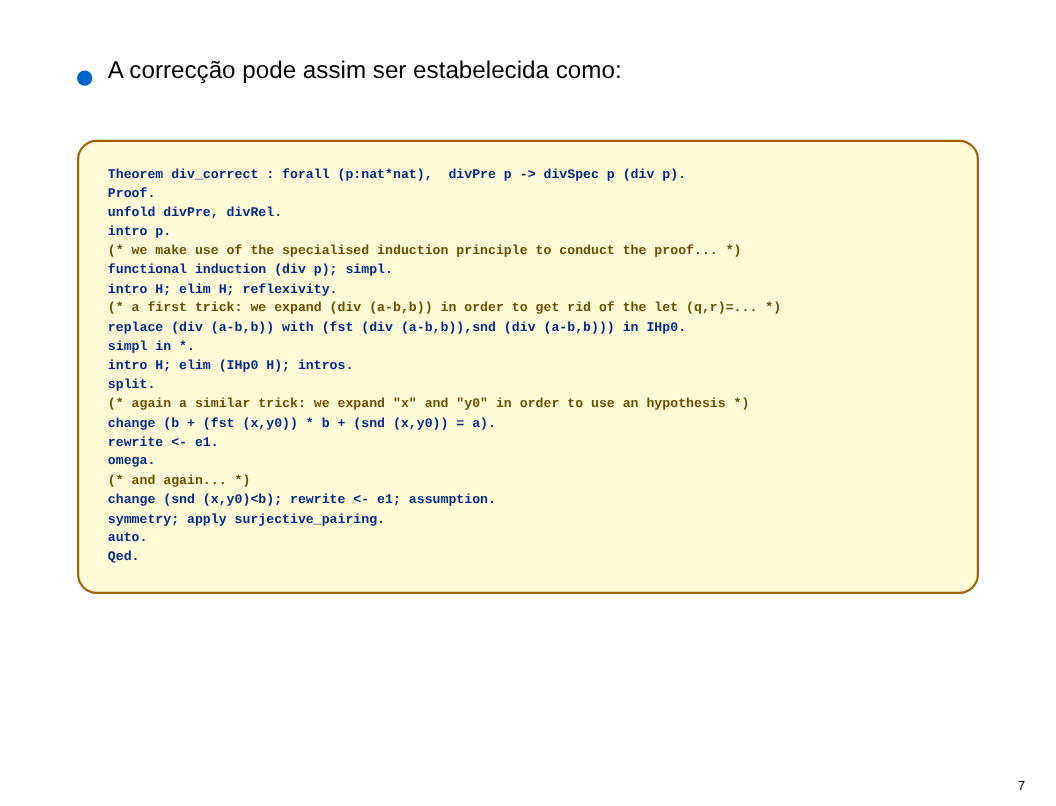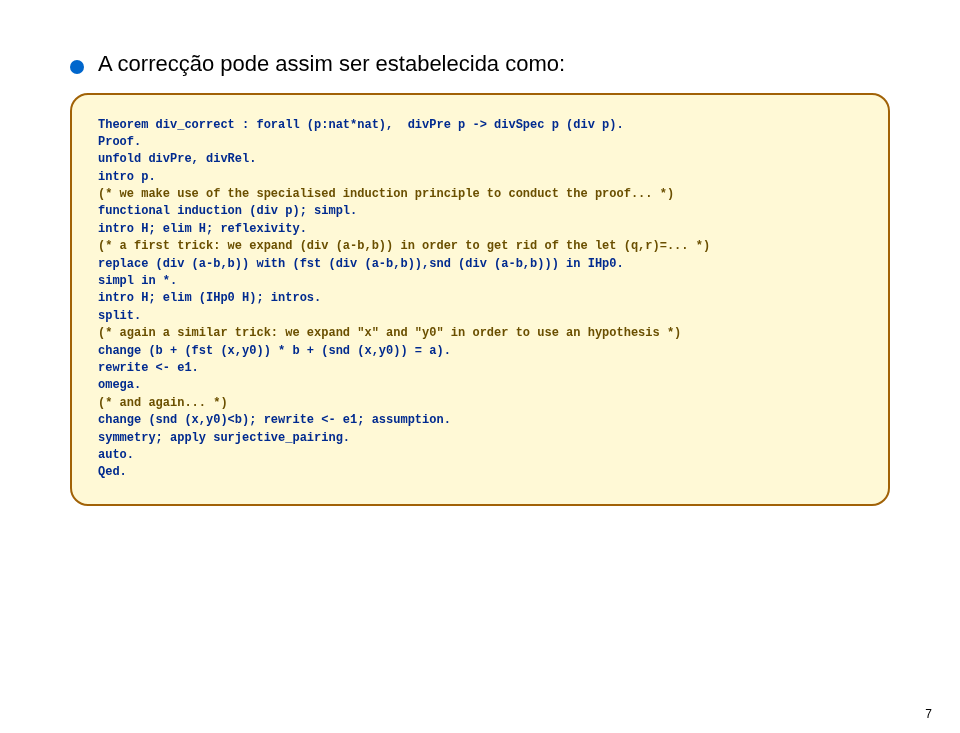--- a/index.html
+++ b/index.html
@@ -13,22 +13,22 @@
   }
   .page {
     box-sizing: border-box;
     width: 960px;
     height: 733px;
     padding: 50px 70px 20px 70px;
     position: relative;
   }
   .heading-row {
     display: flex;
-    align-items: center;
-    margin-bottom: 15px;
+    align-items: flex-end;
+    margin-bottom: 49px;
   }
   .bullet {
     width: 14px;
     height: 14px;
     border-radius: 50%;
     background: #0066cc;
     margin-top: 6px;
     margin-right: 14px;
     flex-shrink: 0;
   }

